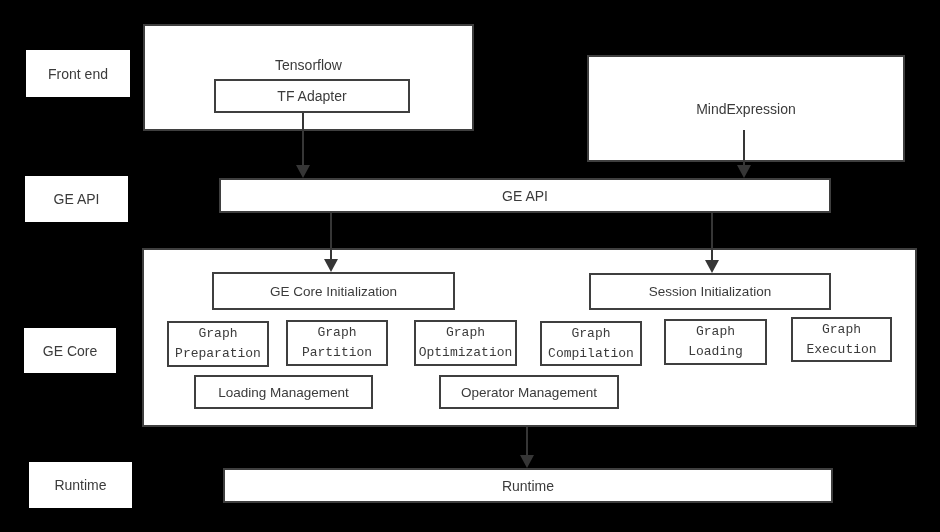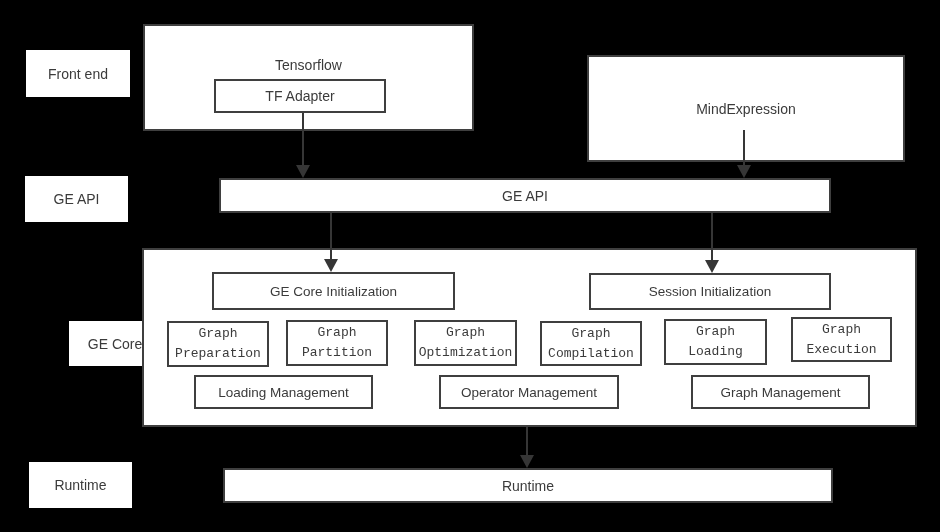--- a/index.html
+++ b/index.html
@@ -12,32 +12,32 @@
   html,body{margin:0;padding:0;background:var(--bg);}
   body{width:940px;height:532px;overflow:hidden;
        font-family:"Liberation Sans","DejaVu Sans",sans-serif;}
   .stage{position:relative;width:940px;height:532px;background:var(--bg);color:var(--text);border-radius:32px;}
 
   
   .row-label{position:absolute;background:var(--fill);display:flex;
              align-items:center;justify-content:center;font-size:14px;}
   #rl-frontend{left:26px;top:50px;width:104px;height:47px;}
   #rl-geapi{left:25px;top:176px;width:103px;height:46px;}
-  #rl-gecore{left:24px;top:321px;width:92px;height:45px;margin-left:45px;}
+  #rl-gecore{left:24px;top:328px;width:92px;height:45px;}
   #rl-runtime{left:29px;top:462px;width:103px;height:46px;}
 
   
   .box{position:absolute;background:var(--fill);border:2px solid var(--border);
        box-sizing:border-box;display:flex;align-items:center;justify-content:center;
        font-size:14px;text-align:center;}
 
   #tensorflow{left:143px;top:24px;width:331px;height:107px;display:block;}
   #tensorflow-title{position:absolute;left:0;right:0;top:29px;text-align:center;
                     font-size:14px;line-height:20px;}
-  #tf-adapter{left:69px;top:53px;width:172px;height:34px;font-size:14px;}
+  #tf-adapter{left:69px;top:53px;width:196px;height:34px;font-size:14px;}
 
   #mindexpression{left:587px;top:23px;width:318px;height:107px;margin-top:32px;}
 
   #ge-api-bar{left:219px;top:178px;width:612px;height:35px;}
 
   #ge-core{left:142px;top:248px;width:775px;height:179px;display:block;}
   #ge-core-init{left:68px;top:22px;width:243px;height:38px;font-size:13.5px;}
   #session-init{left:445px;top:23px;width:242px;height:37px;font-size:13.5px;}
 
   .stage-box{font-size:13px;line-height:20px;white-space:pre-line;font-family:Liberation Mono, monospace;}
@@ -97,21 +97,20 @@
 Optimization</div>
     <div class="box stage-box" id="st-comp">Graph
 Compilation</div>
     <div class="box stage-box" id="st-load">Graph
 Loading</div>
     <div class="box stage-box" id="st-exec">Graph
 Execution</div>
 
     <div class="box mgmt-box" id="mg-engine">Loading Management</div>
     <div class="box mgmt-box" id="mg-operator">Operator Management</div>
-    <div class="box mgmt-box" id="mg-graph">Graph Management</div>
   </div>
 
   <div class="box" id="runtime-bar">Runtime</div>
 
   <div class="arrow" id="arrow-tf">
     <div class="shaft"></div>
     <div class="head"></div>
   </div>
   <div class="arrow" id="arrow-mind">
     <div class="shaft"></div>

